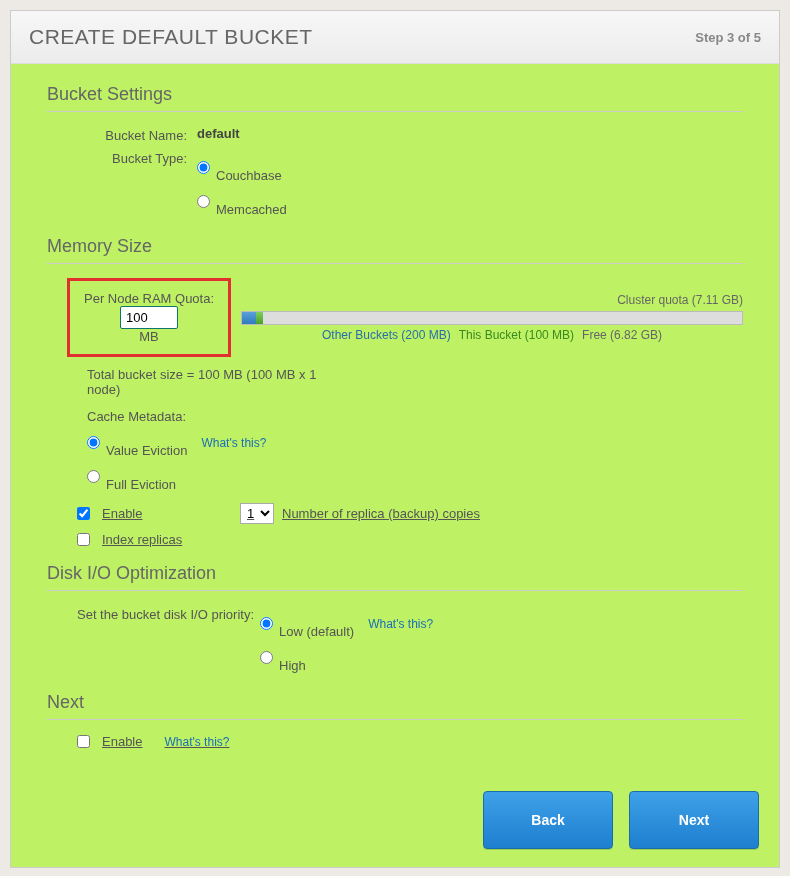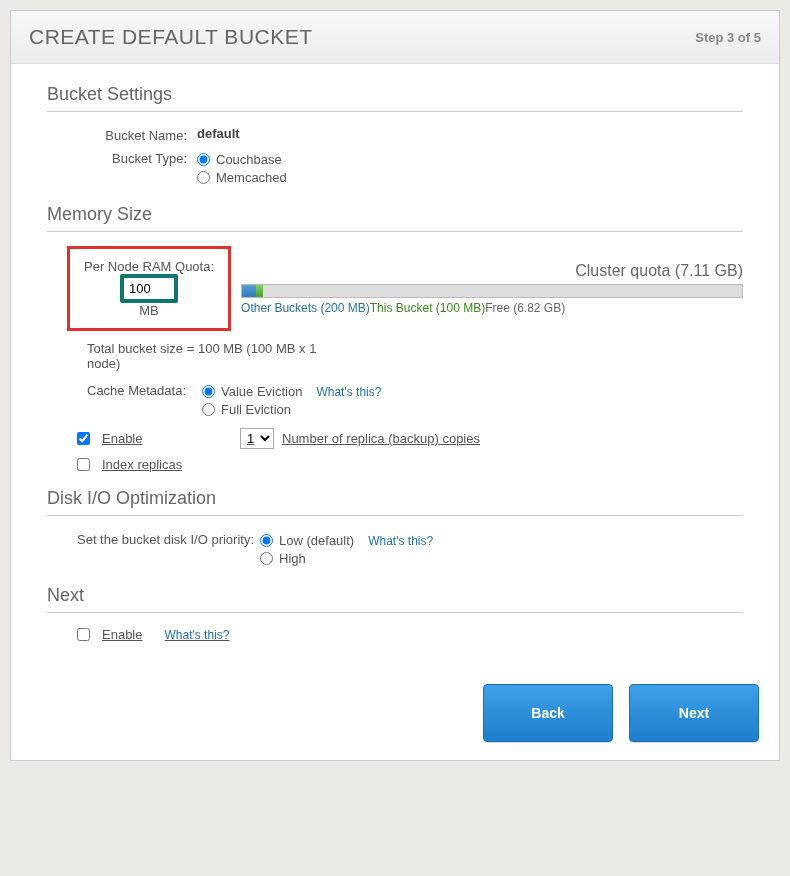--- a/index.html
+++ b/index.html
@@ -6,21 +6,21 @@
   body {
     margin: 0;
     padding: 10px;
     background: #ede9e4;
     font-family: "Helvetica Neue", Arial, sans-serif;
     font-size: 13px;
     color: #555;
   }
   .panel {
     width: 770px;
-    background: #ffffff;
+    background: #bef264;
     border: 1px solid #ccc;
     margin: 0 auto;
   }
   .panel-header {
     background: linear-gradient(#f7f7f7, #ececec);
     border-bottom: 1px solid #ddd;
     padding: 14px 18px;
     display: flex;
     justify-content: space-between;
     align-items: center;
@@ -57,85 +57,87 @@
   }
   .field-label {
     width: 120px;
     text-align: right;
     padding-right: 10px;
     padding-top: 2px;
   }
   .field-value { flex: 1; }
   .radio-line { display: flex; align-items: center; margin: 3px 0; }
   .radio-line input { margin: 0 6px 0 0; }
-  .radio-line label { cursor: pointer; }
+  .radio-line label { cursor: pointer; margin-top: 16px; }
   .highlight-box {
     border: 3px solid #e03030;
     padding: 10px 14px;
     display: inline-flex;
     align-items: center;
     margin-left: -10px;
     flex-direction: column;
   }
   .ram-input {
     width: 58px;
     padding: 3px 5px;
-    border: 4px solid #0f766e;
+    border: 1px solid #0f766e;
     border-radius: 2px;
     font-size: 13px;
     margin: 0 6px;
     text-align: left;
   }
   .memory-row {
     display: flex;
     align-items: center;
     gap: 4px;
     margin-left: 30px;
   }
   .quota-area {
     flex: 1;
     margin-left: 6px;
   }
   .quota-label-top {
     text-align: right;
-    font-size: 16px;
+    font-size: 12px;
     color: #666;
     margin-bottom: 4px;
   }
   .quota-bar {
     height: 14px;
     background: #ddd;
     border: 1px solid #bbb;
     display: flex;
     overflow: hidden;
   }
   .quota-seg { height: 100%; }
   .seg-other { background: linear-gradient(#5a9fd8,#2f7bbf); width: 2.8%; }
   .seg-this  { background: linear-gradient(#7fd05a,#4aa02c); width: 1.4%; }
   .seg-free  { background: #ddd; flex: 1; }
   .quota-legend {
     display: flex;
     font-size: 12px;
     margin-top: 3px;
-    gap: 0;
+    gap: 8px;
+    justify-content: center;
   }
   .leg-other { color: #2a6ea8; }
   .leg-this  { color: #3a8a1f; }
   .leg-free  { color: #666; }
   .sub-info {
     margin: 10px 0 10px 40px;
     font-size: 13px;
     color: #555;
     max-width: 260px;
   }
   .cache-row {
     margin: 6px 0 6px 40px;
     display: flex;
     align-items: flex-start;
     font-size: 13px;
+    flex-direction: column;
   }
   .cache-label { width: 115px; text-align: left; padding-right: 4px; padding-top: 2px; }
   .cache-opts { }
   .link-help {
     color: #1a6fb5;
     font-size: 12px;
     margin-left: 14px;
     cursor: pointer;
     text-decoration: none;
   }

